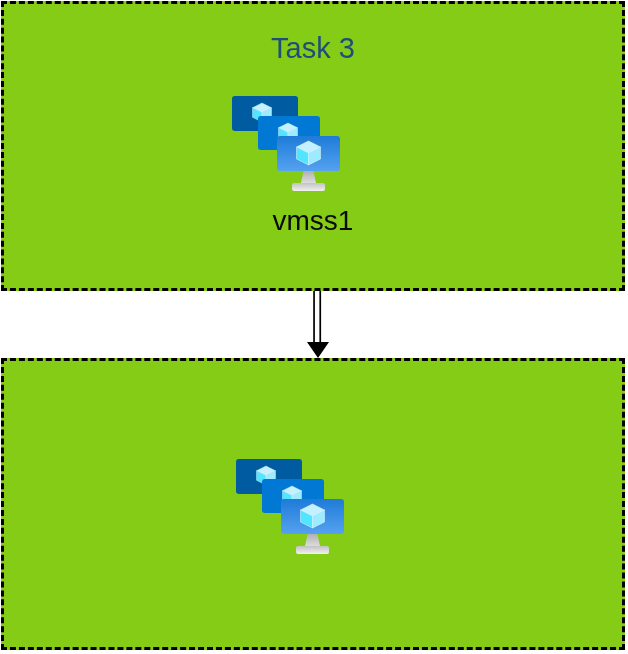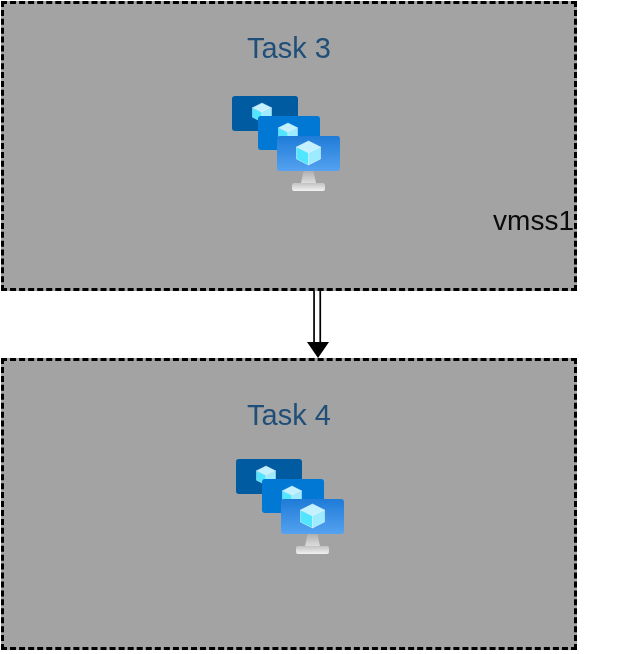--- a/index.html
+++ b/index.html
@@ -11,23 +11,23 @@
   .canvas {
     position: relative;
     width: 628px;
     height: 654px;
     background: #ffffff;
     overflow: hidden;
   }
   .task-box {
     position: absolute;
     left: 1px;
-    width: 576px;
+    width: 624px;
     box-sizing: border-box;
-    background: #a3a3a3;
+    background: #84cc16;
     border: 3px dashed #000000;
   }
   .task-box.box-1 { top: 1px;   height: 290px; }
   .task-box.box-2 { top: 358px; height: 292px; }
 
   .task-title {
     position: absolute;
     left: 0;
     width: 100%;
     text-align: center;
@@ -45,21 +45,21 @@
     height: 96px;
     display: block;
   }
   .box-1 .vmss-icon { left: 228px; top: 92px; }
   .box-2 .vmss-icon { left: 232px; top: 98px; }
 
   .body-line {
     position: absolute;
     left: 0;
     width: 100%;
-    text-align: right;
+    text-align: center;
     color: #0a0a0a;
     font-size: 28px;
     line-height: 34px;
     white-space: pre;
   }
   .box-1 .line-0 { top: 200px; }
   .box-1 .line-1 { top: 238px; }
   .box-2 .line-0 { top: 212px; }
 
   .connector-arrow {
@@ -132,19 +132,18 @@
     <div class="body-line line-0">vmss1</div>
   </div>
 
   <svg class="connector-arrow" viewBox="0 0 30 67">
     <rect x="10.2" y="0" width="1.7" height="53" fill="#000000"></rect>
     <rect x="16.4" y="0" width="1.7" height="53" fill="#000000"></rect>
     <polygon points="4,51 26,51 15,67" fill="#000000"></polygon>
   </svg>
 
   <div class="task-box box-2">
-    <div class="task-title">Task 4</div>
     <svg class="vmss-icon" viewBox="0 0 110 96">
       <use href="#vmss-symbol"></use>
     </svg>
   </div>
 
 </div>
 
 </body></html>

